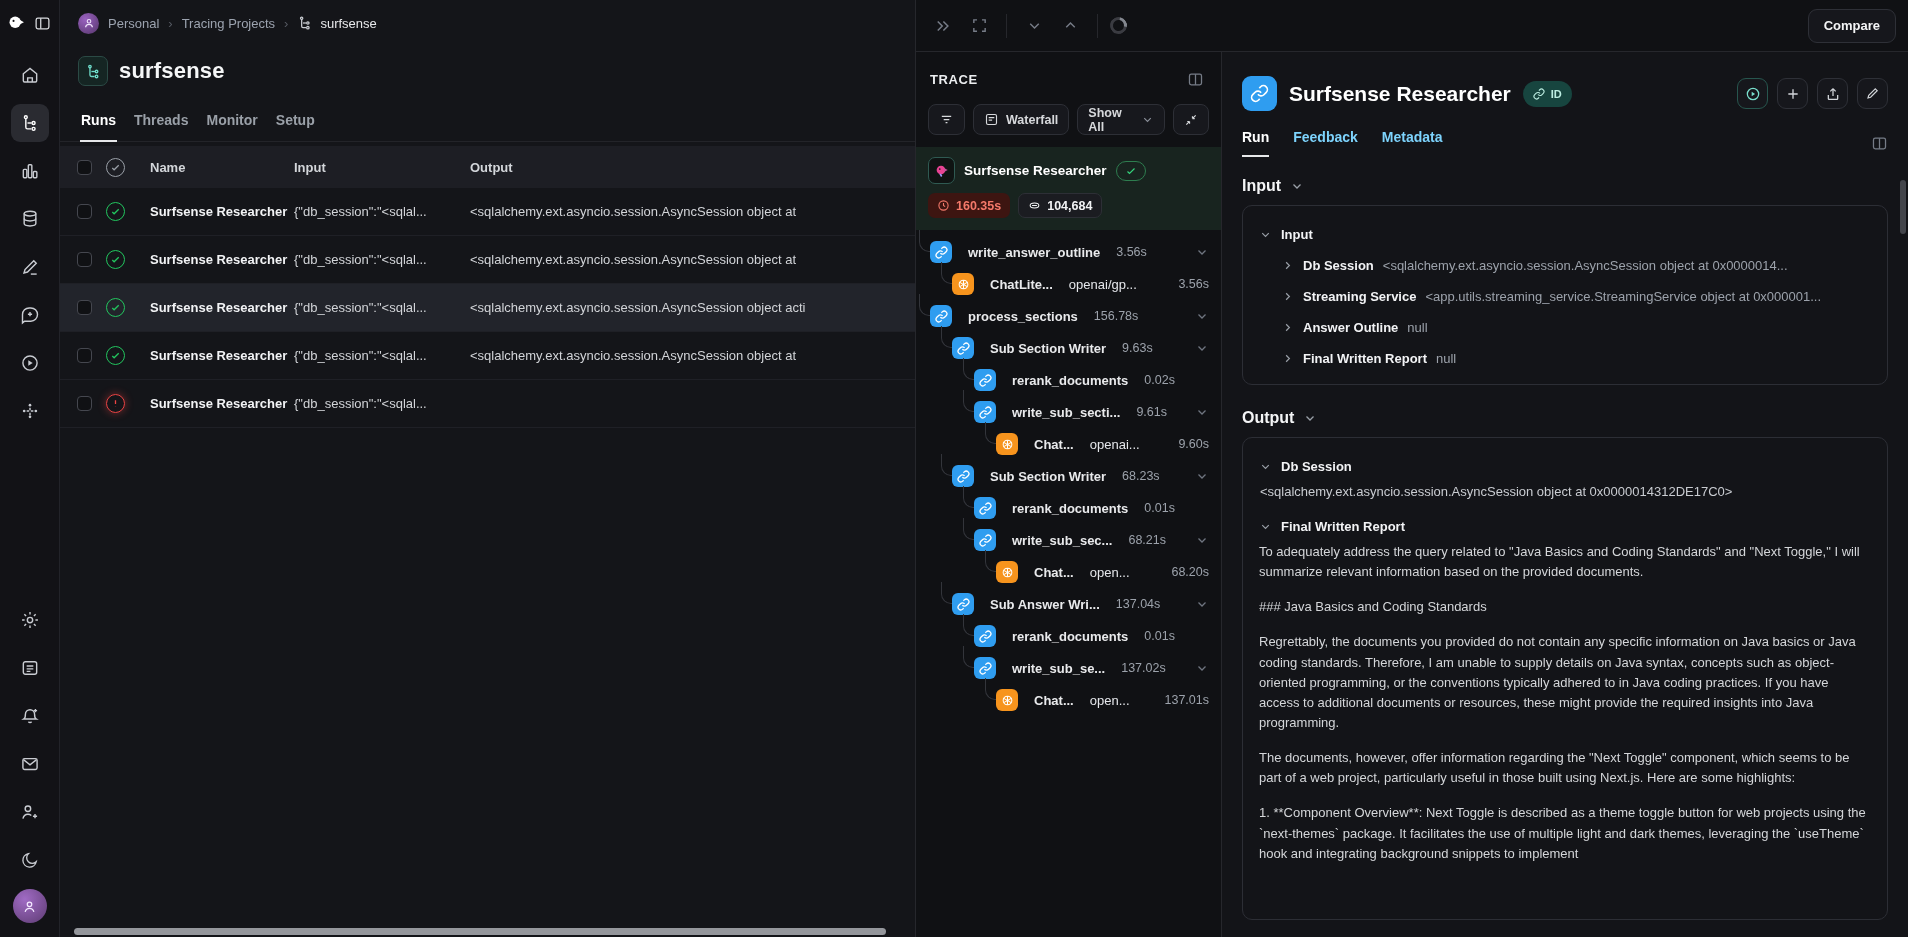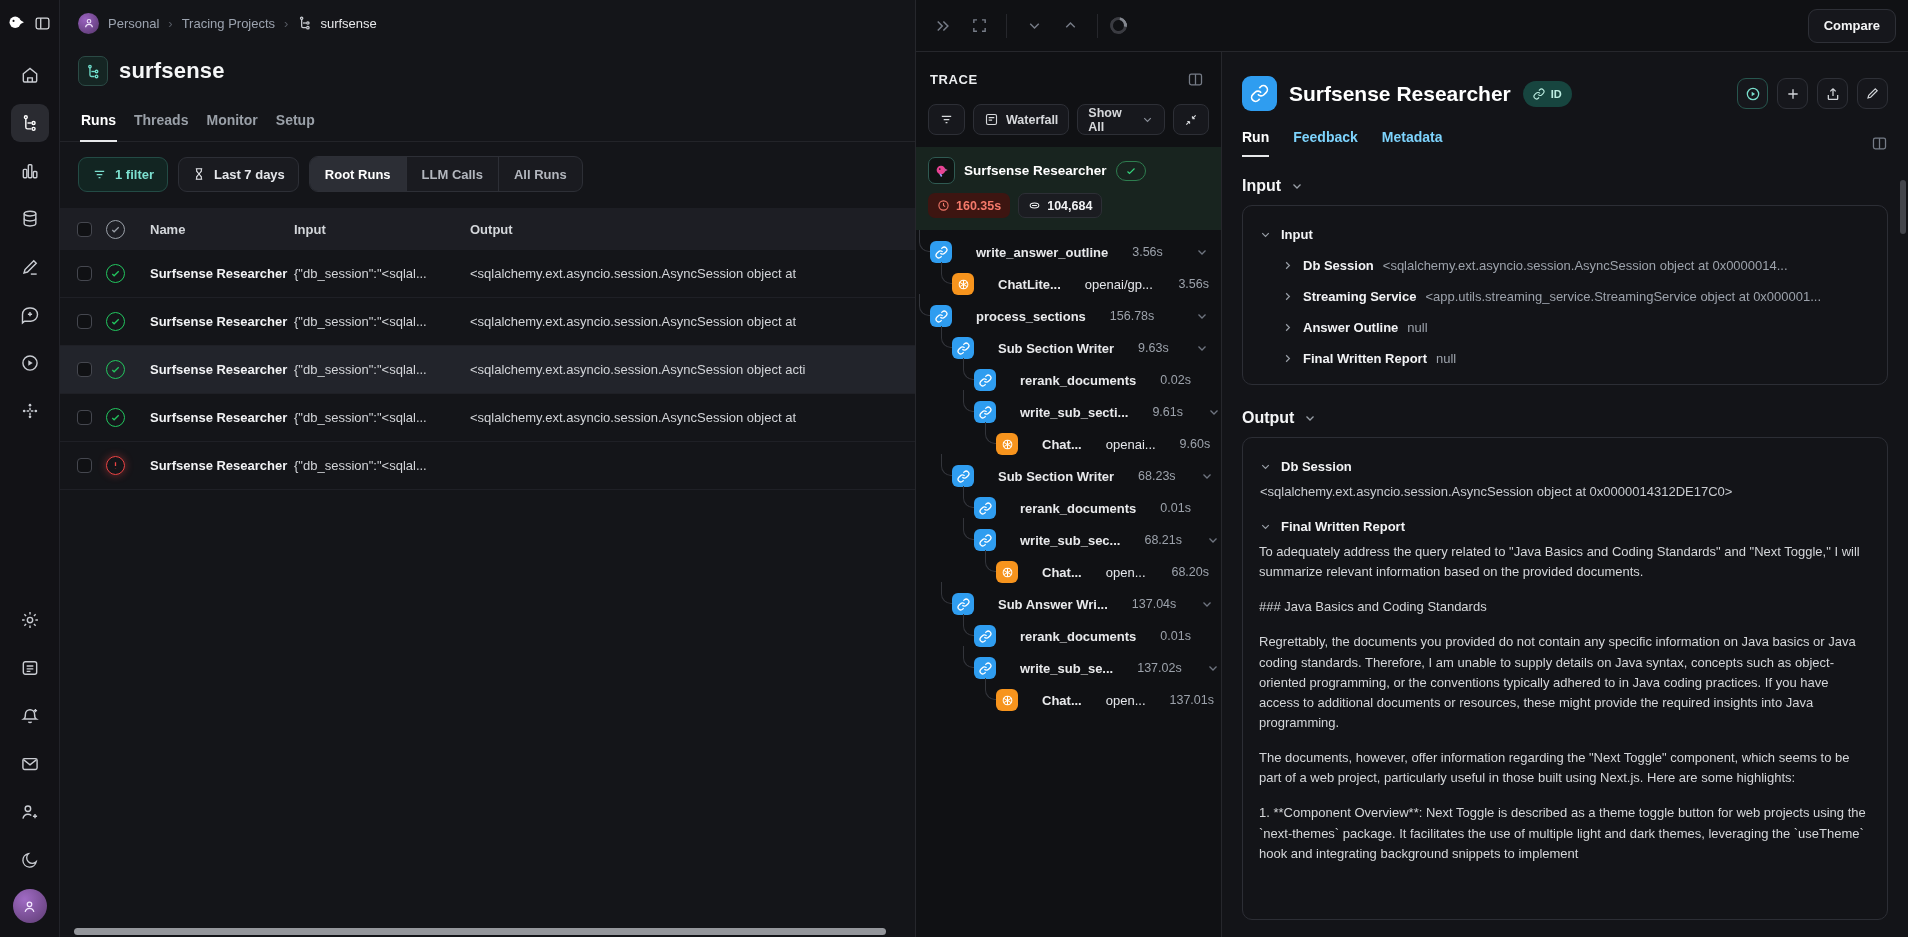--- a/index.html
+++ b/index.html
@@ -113,21 +113,21 @@
     border:1px solid #2f5a52; display:flex; align-items:center; justify-content:center; flex:none; }
   .root-title { font-size:13.5px; font-weight:bold; color:#ffffff; }
   .root-check { height:20px; padding:0 8px; border:1px solid #2e7d4f; border-radius:999px;
     color:#34d27b; display:flex; align-items:center; }
   .root-badges { display:flex; gap:8px; margin-top:9px; }
   .badge { height:25px; display:flex; align-items:center; gap:6px; padding:0 9px; border-radius:7px;
     font-size:12.5px; font-weight:bold; }
   .badge-time { background:#3d1511; color:#f3796a; }
   .badge-tokens { background:#1b1c21; border:1px solid #2d2f36; color:#f2f3f5; }
 
-  .node { display:flex; align-items:center; gap:24px; height:32px; position:relative; padding-right:12px; cursor:pointer; }
+  .node { display:flex; align-items:center; gap:16px; height:32px; position:relative; padding-right:12px; cursor:pointer; }
   .conn { position:absolute; top:-6px; width:11px; height:22px;
     border-left:1.5px solid #33353b; border-bottom:1.5px solid #33353b; border-bottom-left-radius:10px; }
   .node-icon { width:22px; height:22px; border-radius:6px; display:flex; align-items:center;
     justify-content:center; color:#fff; flex:none; }
   .node-icon.chain { background:#2f9df0; }
   .node-icon.llm { background:#f7941d; }
   .node-label { font-weight:bold; color:#e9eaec; font-size:13px; white-space:nowrap; }
   .node-dur { color:#9ca2ab; font-size:12.5px; flex:none; }
   .node-dur.far { margin-left:auto; }
   .node-chevron { margin-left:auto; color:#6f7580; flex:none; }
@@ -359,43 +359,20 @@
     <span class="page-title">surfsense</span>
   </div>
 
   <div class="tabs">
     <span class="tab active">Runs</span>
     <span class="tab">Threads</span>
     <span class="tab">Monitor</span>
     <span class="tab">Setup</span>
   </div>
 
-  <div class="filter-row">
-    <span class="chip chip-filter">
-      <span>
-          <svg width="15" height="15" viewBox="0 0 24 24" fill="none" stroke="currentColor" stroke-width="2">
-            <path d="M4.5 7h15M7.5 12h9M10.5 17h3"></path>
-          </svg>
-        </span>
-      <span>1 filter</span>
-    </span>
-    <span class="chip chip-date">
-      <span>
-          <svg width="14" height="14" viewBox="0 0 24 24" fill="none" stroke="currentColor" stroke-width="1.9">
-            <path d="M6.5 3h11M6.5 21h11M8 3v4.2L12 12l4-4.8V3M8 21v-4.2L12 12l4 4.8V21"></path>
-          </svg>
-        </span>
-      <span>Last 7 days</span>
-    </span>
-    <span class="segmented">
-      <span class="segment active">Root Runs</span>
-      <span class="segment">LLM Calls</span>
-      <span class="segment">All Runs</span>
-    </span>
-  </div>
 
   <div class="runs-table">
     <div class="thead">
       <div class="c-check">
           <span class="cb"></span>
         </div>
       <div class="c-status">
           <span class="hdr-circle">
             <svg width="11" height="11" viewBox="0 0 24 24" fill="none" stroke="currentColor" stroke-width="2.6">
               <path d="M5 13l4 4L19 7"></path>

